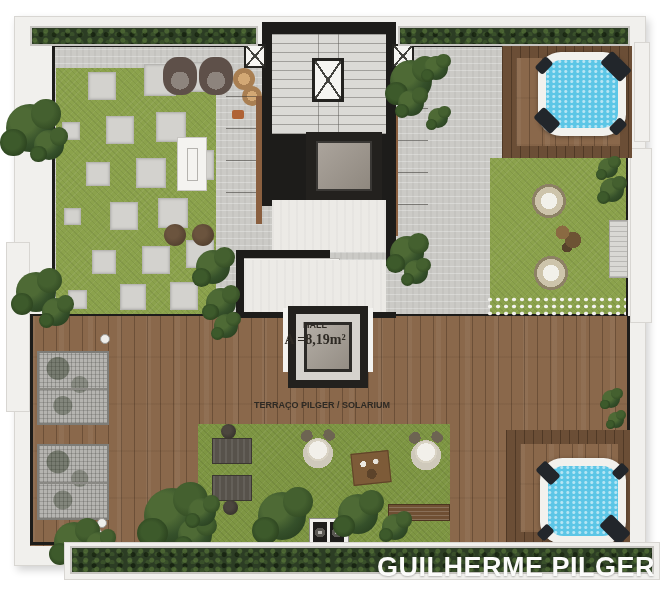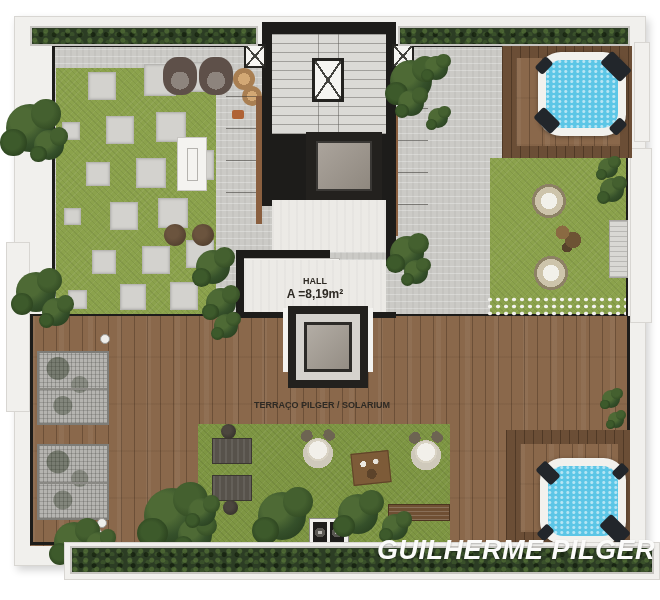--- a/index.html
+++ b/index.html
@@ -161,22 +161,22 @@
   <div class="abs wall" style="left:368px;top:312px;width:28px;height:6px;z-index:8;"></div>
 
   <div class="abs" style="left:288px;top:306px;width:80px;height:82px;background:#23211e;z-index:9;">
     <div class="abs" style="left:8px;top:8px;width:64px;height:66px;background:#d5d2cd;"></div>
     <div class="abs" style="left:16px;top:16px;width:48px;height:50px;background:linear-gradient(135deg,#b3ada5,#948d84);border:3px solid #2c2a27;box-sizing:border-box;"></div>
   </div>
   <div class="abs" style="left:283px;top:308px;width:5px;height:64px;background:#f3f2ef;z-index:9;"></div>
   <div class="abs" style="left:368px;top:308px;width:5px;height:64px;background:#f3f2ef;z-index:9;"></div>
 
   <div class="label" style="left:254px;top:276px;width:122px;">
-    <div class="nm" style="font-size:9px;">HALL</div>
-    <div class="ar" style="font-size:12px;">A =8,19m²</div>
+    <div class="nm" style="font-size:9px;margin-top:44px;">HALL</div>
+    <div class="ar" style="font-size:14px;font-family:Liberation Serif, serif;">A =8,19m²</div>
   </div>
   <div class="label" style="left:222px;top:400px;width:200px;">
     <div class="nm" style="font-size:9px;">TERRAÇO PILGER / SOLARIUM</div>
   </div>
 
   <div class="furn" style="left:163px;top:57px;width:34px;height:38px;border-radius:42%;background:radial-gradient(circle at 50% 62%,#8d847d 0 9px,#5e5049 9px 100%);"></div>
   <div class="furn" style="left:199px;top:57px;width:34px;height:38px;border-radius:42%;background:radial-gradient(circle at 50% 62%,#8d847d 0 9px,#5e5049 9px 100%);"></div>
   <div class="furn" style="left:233px;top:68px;width:22px;height:22px;border-radius:50%;background:radial-gradient(circle,#d3a874 0 6px,#b1order 6px 100%);background:radial-gradient(circle,#d3a874 0 6px,#a97f52 6px 100%);"></div>
   <div class="furn" style="left:242px;top:86px;width:20px;height:20px;border-radius:50%;background:radial-gradient(circle,#d3a874 0 5px,#a97f52 5px 100%);"></div>
   <div class="furn sofa" style="left:226px;top:96px;width:30px;height:128px;border-right:6px solid #8a5f3f;"></div>
@@ -238,17 +238,17 @@
       <div class="bush" style="left: 338px; top: 494px; width: 40px; height: 40px;"></div>
       <div class="bush" style="left: 382px; top: 514px; width: 26px; height: 26px;"></div>
       <div class="bush" style="left: 188px; top: 498px; width: 28px; height: 28px;"></div>
     </div>
 
   <div class="abs hedge" style="left:30px;top:26px;width:228px;height:20px;z-index:11;"></div>
   <div class="abs hedge" style="left:398px;top:26px;width:232px;height:20px;z-index:11;"></div>
   <div class="abs frame" style="left:64px;top:542px;width:596px;height:38px;z-index:11;"></div>
   <div class="abs hedge" style="left:70px;top:546px;width:584px;height:28px;z-index:12;"></div>
 
-  <div class="abs" style="right:5px;top:535px;text-align:right;z-index:20;font-style:italic;">
+  <div class="abs" style="right:5px;top:552px;text-align:right;z-index:20;">
     <div class="wm1">GUILHERME PILGER</div>
   </div>
 
 </div>
 
 </body></html>

